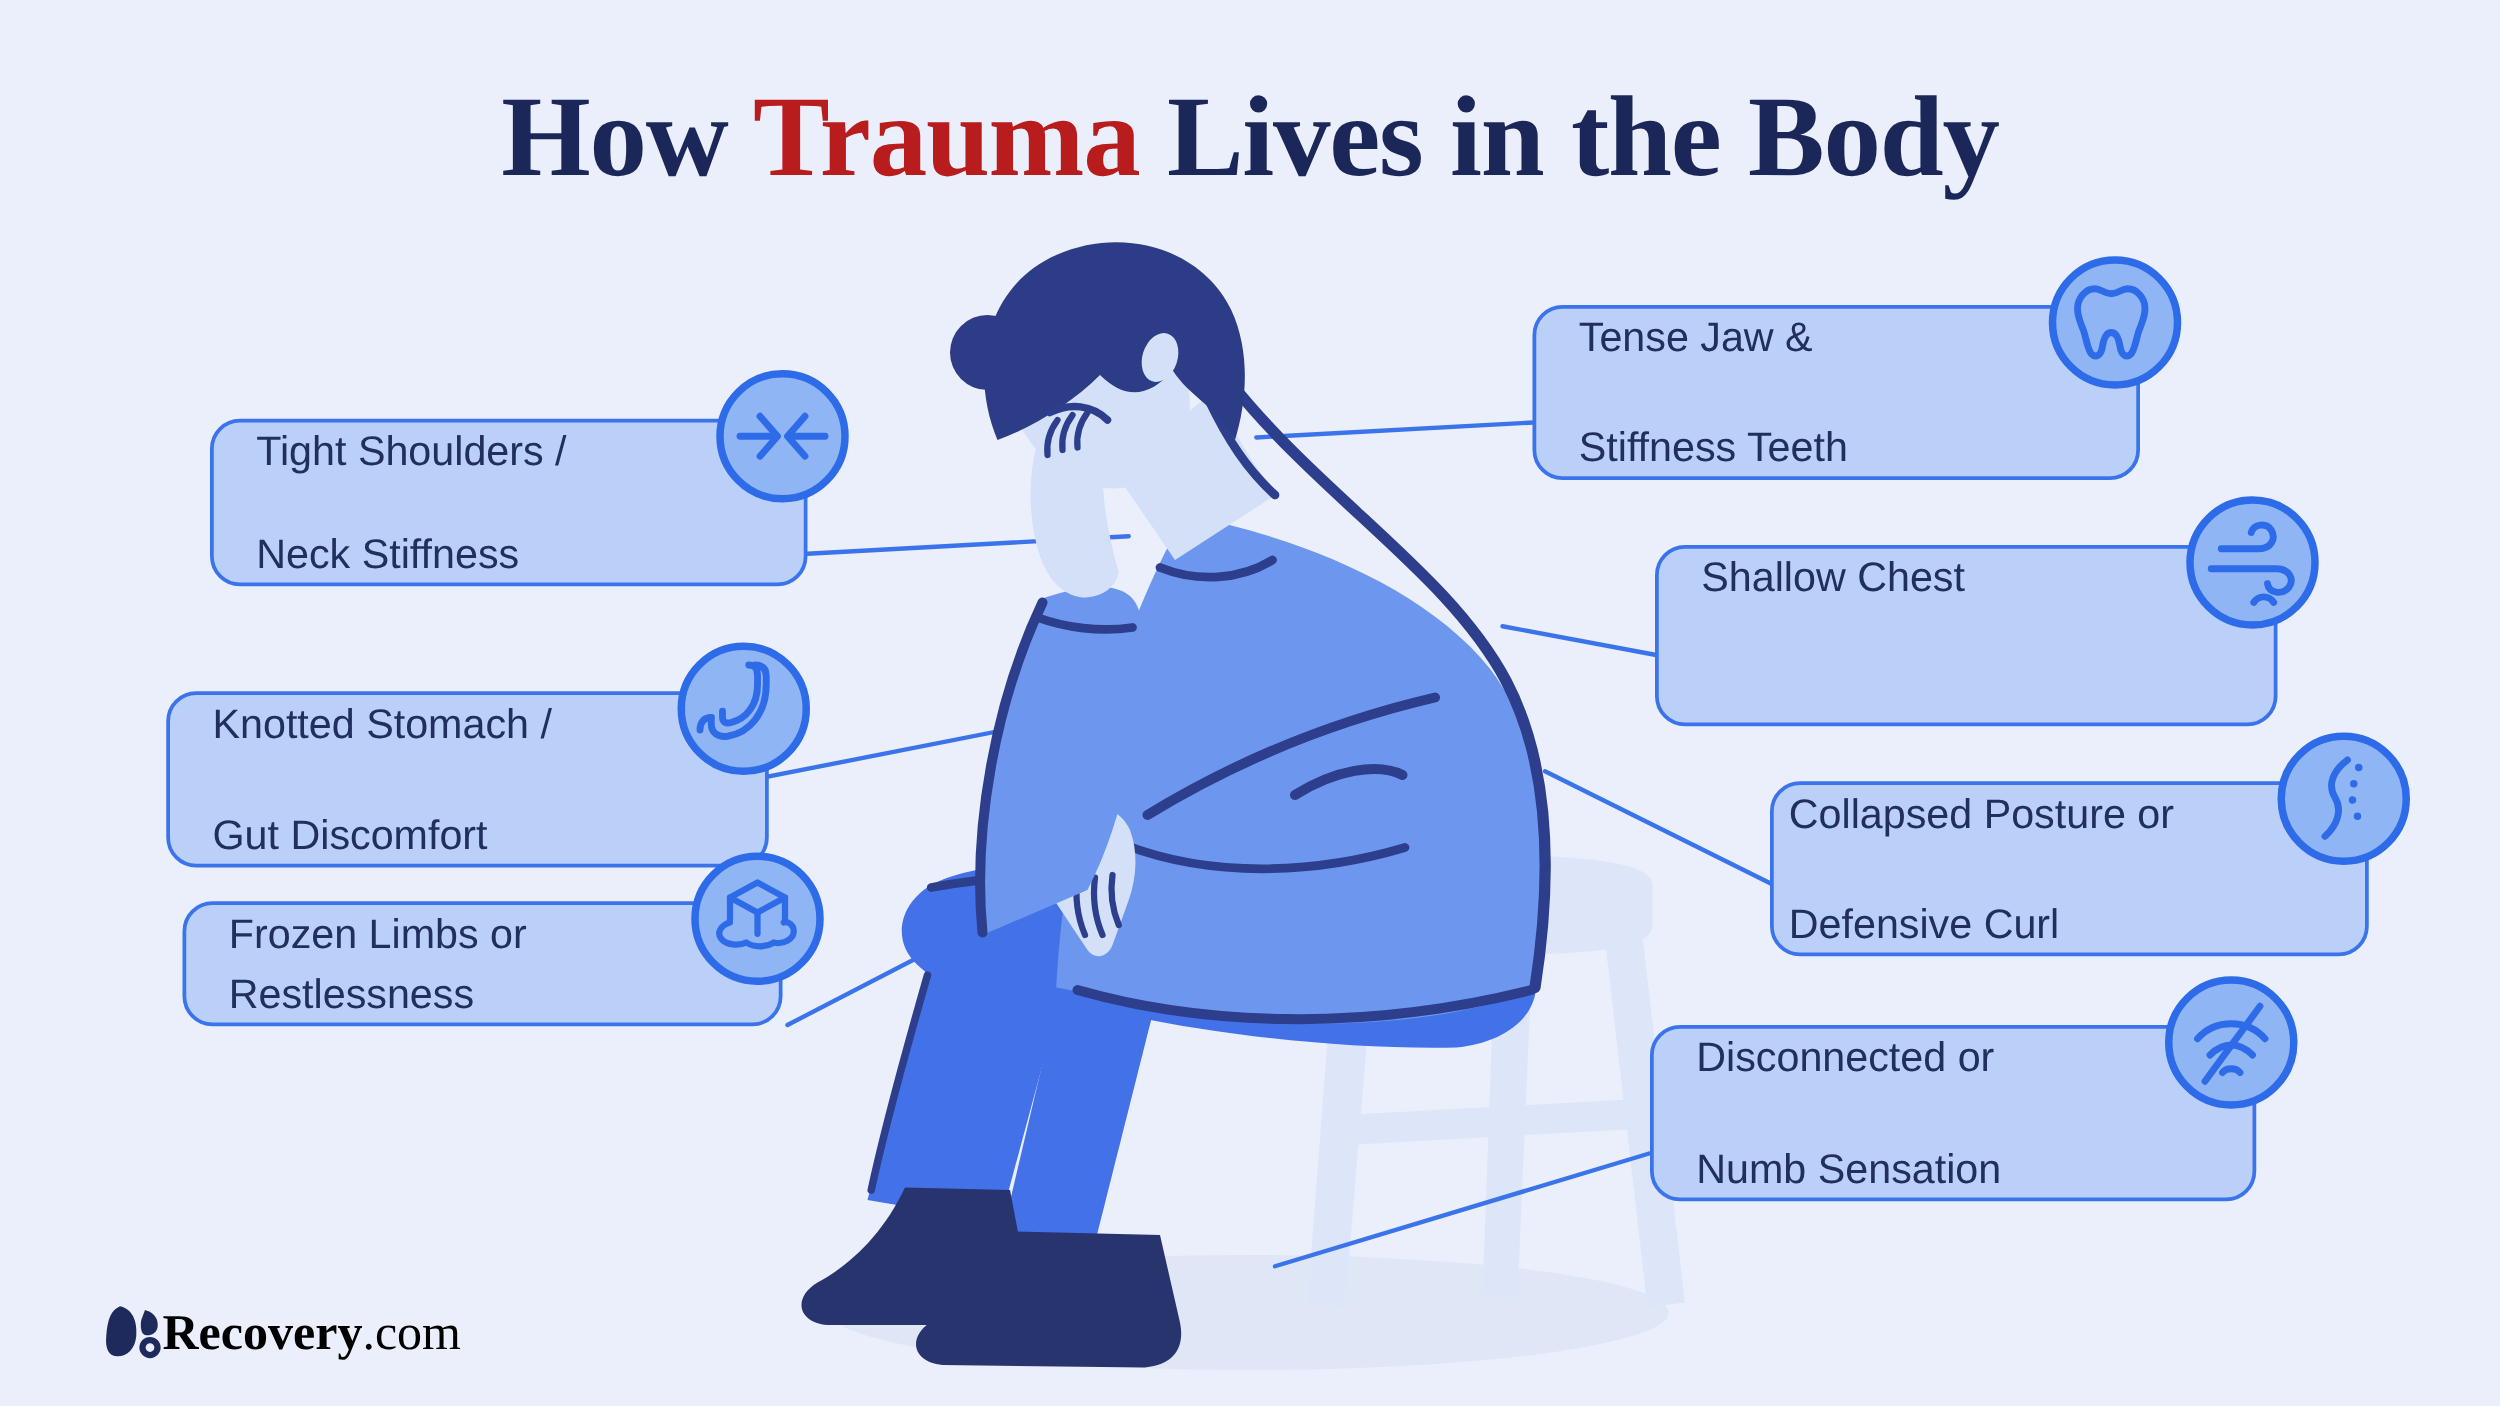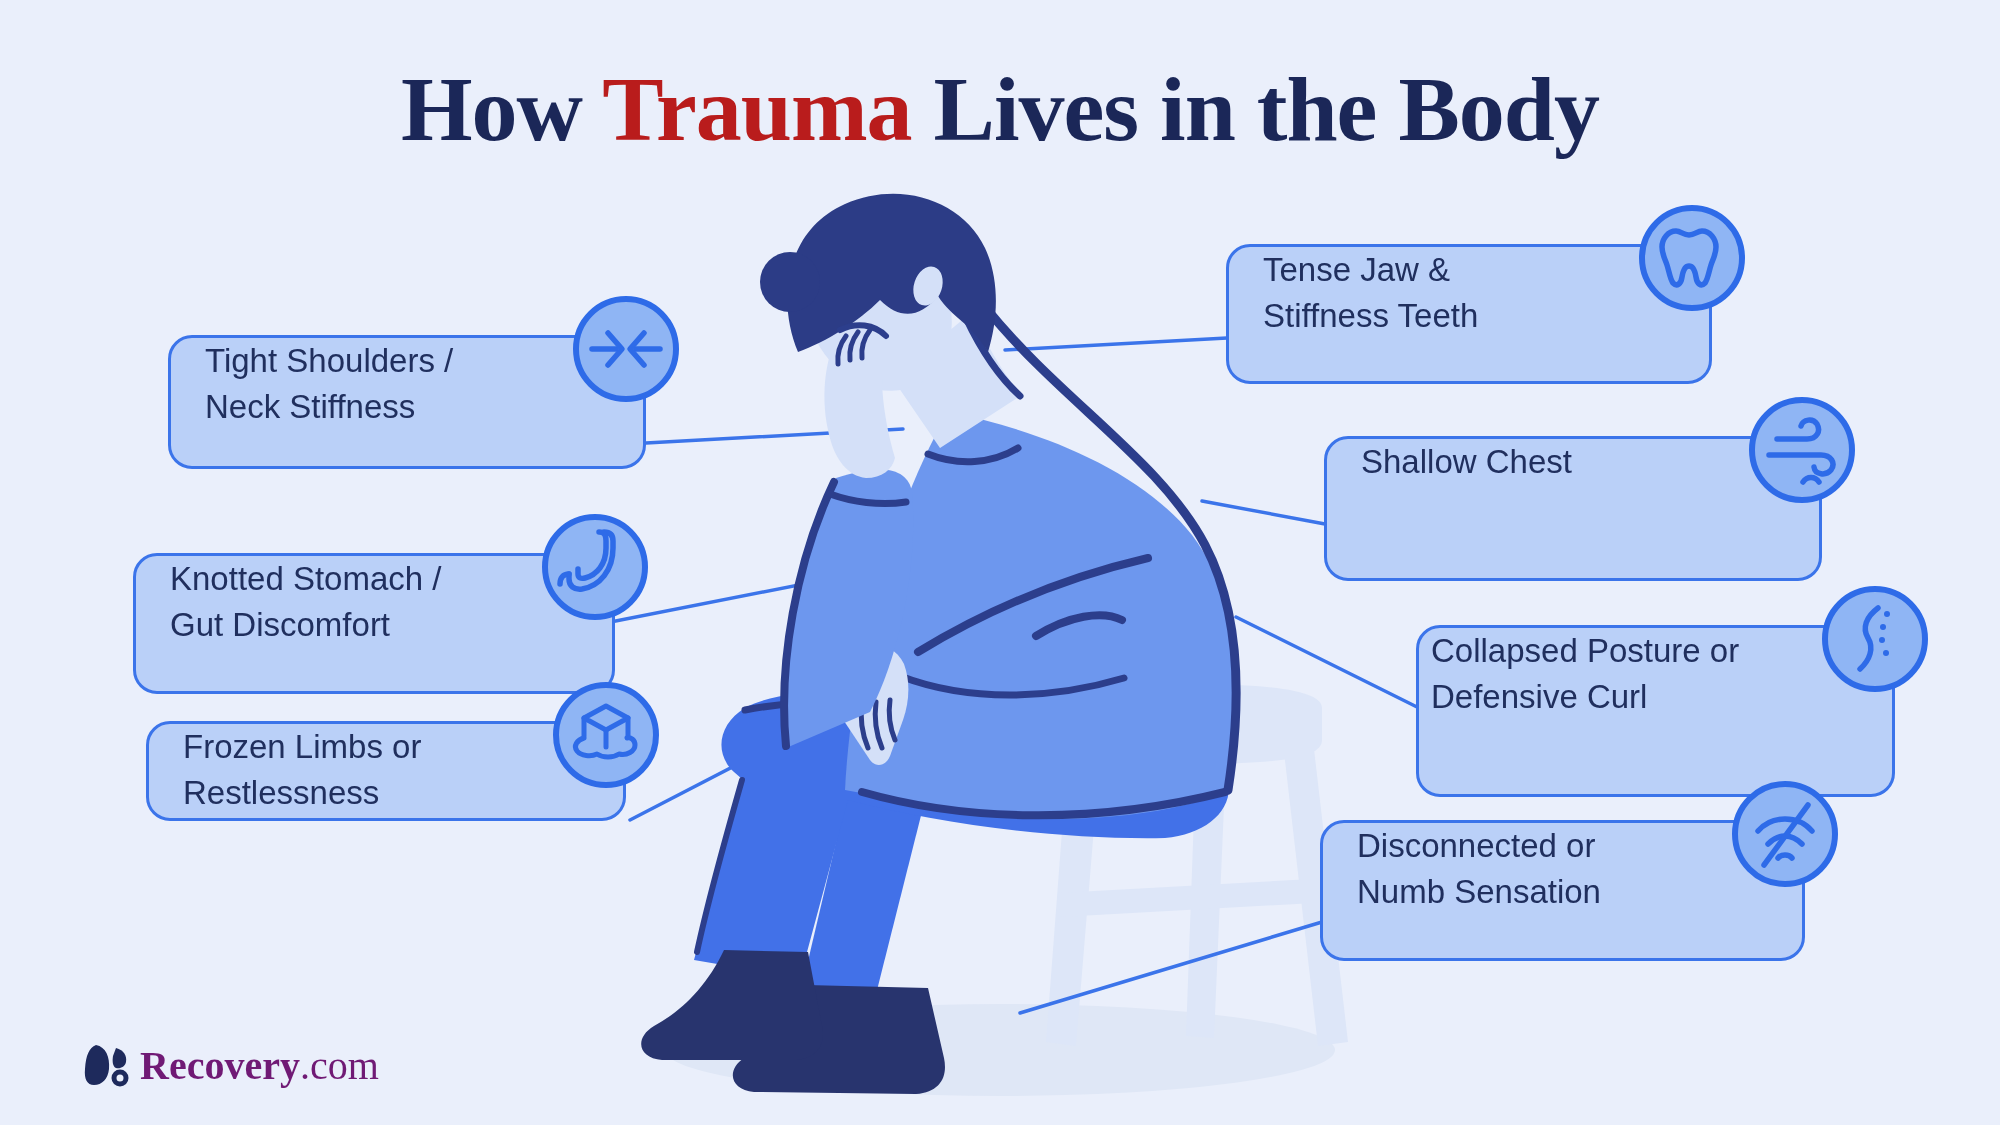--- a/index.html
+++ b/index.html
@@ -21,44 +21,44 @@
     letter-spacing:-1px;
     color:#1B2758;
   }
   .title .hl { color:#b91c1c; }
 
   .callout {
     position:absolute;
     background:#BAD0F8;
     border:3px solid #3B74EA;
     border-radius:24px;
-    display:flex; flex-direction:column; justify-content:flex-start;
+    display:flex; flex-direction:column; justify-content:space-between;
     padding-left:34px;
     color:#202F5E;
     font-size:33px;
     line-height:1.38;
   }
   .callout .icon-badge {
     position:absolute; top:-44px; right:-38px;
     width:110px; height:110px;
   }
 
   #c-tight    { left:168px;  top:335px; width:478px; height:134px; }
   #c-stomach  { left:87px;   top:553px; width:482px; height:141px;margin-left:46px; }
   #c-frozen   { left:146px;  top:721px; width:480px; height:100px; }
   #c-jaw      { left:1226px; top:244px; width:486px; height:140px; }
   #c-chest    { left:1324px; top:436px; width:498px; height:145px; }
-  #c-posture  { left:1416px; top:625px; width:479px; height:172px;padding-left:12px; }
+  #c-posture  { left:1416px; top:625px; width:479px; height:140px;padding-left:12px; }
   #c-numb     { left:1320px; top:820px; width:485px; height:141px; }
 
   .logo {
     position:absolute; left:82px; top:1042px;
-    display:flex; align-items:center; gap:10px;
+    display:flex; align-items:center; 
     font-family:"Liberation Serif", serif;
-    color:#701a75;
+    color:#000000;
     font-size:40px;
   }
   .logo .brand { font-weight:700; }
   .logo .domain { font-weight:400; }
 </style>
 </head>
 <body>
 
 <svg id="scene" viewBox="0 0 2000 1125" xmlns="http://www.w3.org/2000/svg">
 

